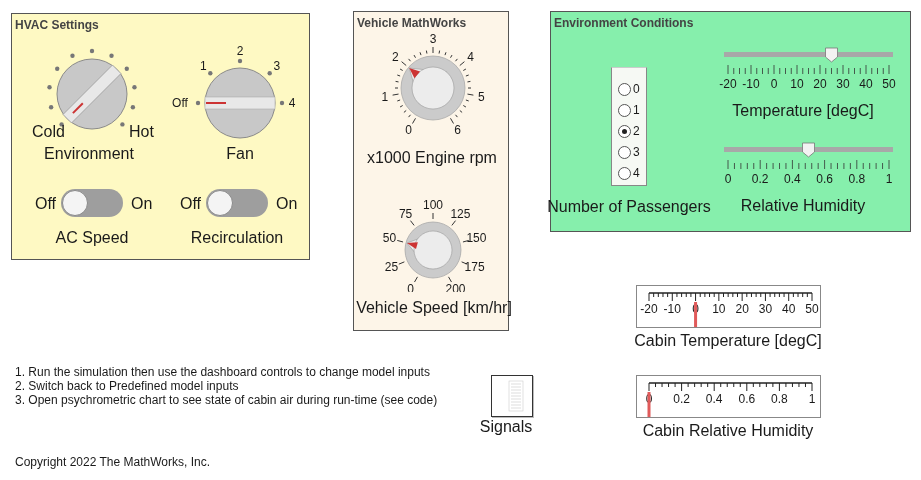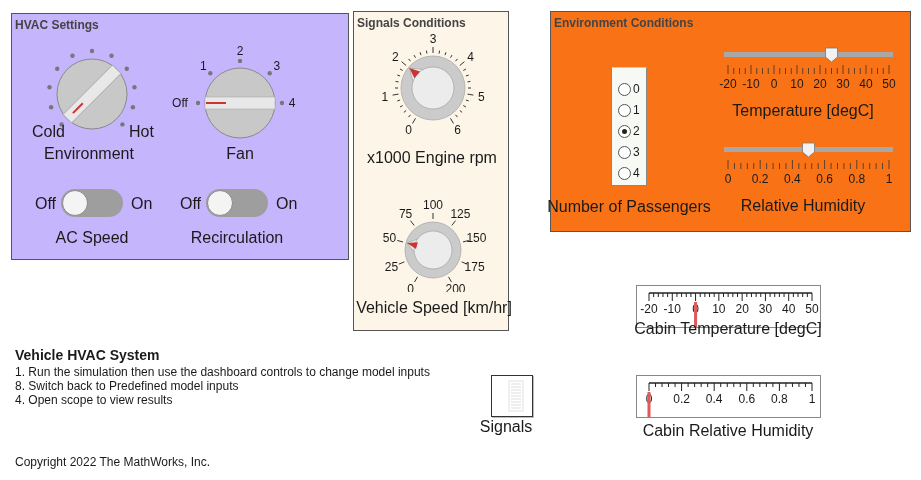--- a/index.html
+++ b/index.html
@@ -4,23 +4,23 @@
 <style>
   html, body { margin: 0; padding: 0; }
   body {
     width: 921px; height: 480px; position: relative; overflow: hidden;
     background: #ffffff;
     font-family: "Liberation Sans", sans-serif;
     color: #1a1a1a;
   }
   .panel { position: absolute; border: 1px solid #555; box-sizing: border-box; }
   .panel-title { position: absolute; left: 3px; top: 4px; font-size: 12px; font-weight: bold; color: #444; }
-  #hvac { left: 11px; top: 13px; width: 338px; height: 247px; background: #c4b5fd; }
+  #hvac { left: 11px; top: 13px; width: 299px; height: 247px; background: #fef9c3; }
   #vehicle { left: 353px; top: 11px; width: 156px; height: 320px; background: #fdf5e8; }
-  #env { left: 550px; top: 11px; width: 361px; height: 221px; background: #f97316; }
+  #env { left: 550px; top: 11px; width: 361px; height: 221px; background: #86efac; }
   .abs { position: absolute; }
   .lbl { position: absolute; font-size: 16px; color: #1a1a1a; white-space: nowrap; }
   .center { transform: translateX(-50%); }
   svg text { font-family: "Liberation Sans", sans-serif; }
   .toggle { position: absolute; width: 62px; height: 28px; border-radius: 14px; background: #9e9e9e; cursor: pointer; }
   .toggle .knob { position: absolute; left: 1px; top: 1px; width: 26px; height: 26px; border-radius: 50%; background: #f4f4f4; border: 1px solid #8a8a8a; box-sizing: border-box; }
   .radio-box { position: absolute; left: 60px; top: 55px; width: 36px; height: 119px; border: 1px solid #888; border-top-color: #ccc; background: #f6f9f4; box-sizing: border-box; }
   .radio-row { position: absolute; left: 6px; height: 18px; display: flex; align-items: center; cursor: pointer; }
   .radio { width: 13px; height: 13px; border-radius: 50%; border: 1px solid #555; background: #fff; box-sizing: border-box; position: relative; }
   .radio.checked::after { content: ""; position: absolute; left: 3px; top: 3px; width: 5px; height: 5px; border-radius: 50%; background: #222; }
@@ -96,21 +96,21 @@
 
   <div class="lbl" style="left:168px;top:181px">Off</div>
   <div class="toggle" style="left:194px;top:175px">
       <div class="knob"></div>
     </div>
   <div class="lbl" style="left:264px;top:181px">On</div>
   <div class="lbl center" style="left:225px;top:215px">Recirculation</div>
 </div>
 
 <div class="panel" id="vehicle">
-  <div class="panel-title">Signals Conditions</div>
+  <div class="panel-title">Vehicle MathWorks</div>
   <svg class="abs" style="left:10px;top:20px" width="136" height="110" id="rpm-svg">
       <line x1="51.499999999999986" y1="86.31088913245534" x2="48.499999999999986" y2="91.50704155516198" stroke="#333" stroke-width="1"></line>
       <line x1="46.50243366097112" y1="82.81155550916422" x2="44.5740708319115" y2="85.10968883852115" stroke="#333" stroke-width="1"></line>
       <line x1="42.18844449083577" y1="78.49756633902888" x2="39.890311161478834" y2="80.42592916808849" stroke="#333" stroke-width="1"></line>
       <line x1="38.68911086754465" y1="73.5" x2="36.09103465619133" y2="75" stroke="#333" stroke-width="1"></line>
       <line x1="36.11075827249321" y1="67.9707050163984" x2="33.29168041013548" y2="68.9967654463754" stroke="#333" stroke-width="1"></line>
       <line x1="34.531728644572716" y1="62.07768621834256" x2="28.62288212649947" y2="63.11957528434415" stroke="#333" stroke-width="1"></line>
       <line x1="34" y1="55.99999999999999" x2="31" y2="55.99999999999999" stroke="#333" stroke-width="1"></line>
       <line x1="34.531728644572716" y1="49.92231378165744" x2="31.577305385536093" y2="49.40136924865665" stroke="#333" stroke-width="1"></line>
       <line x1="36.11075827249321" y1="44.02929498360159" x2="33.291680410135484" y2="43.00323455362458" stroke="#333" stroke-width="1"></line>
@@ -327,21 +327,21 @@
       <text x="35.285714285714285" y="27" font-size="12" text-anchor="middle" fill="#1a1a1a">-10</text>
       <text x="58.57142857142857" y="27" font-size="12" text-anchor="middle" fill="#1a1a1a">0</text>
       <text x="81.85714285714286" y="27" font-size="12" text-anchor="middle" fill="#1a1a1a">10</text>
       <text x="105.14285714285714" y="27" font-size="12" text-anchor="middle" fill="#1a1a1a">20</text>
       <text x="128.42857142857144" y="27" font-size="12" text-anchor="middle" fill="#1a1a1a">30</text>
       <text x="151.71428571428572" y="27" font-size="12" text-anchor="middle" fill="#1a1a1a">40</text>
       <text x="175" y="27" font-size="12" text-anchor="middle" fill="#1a1a1a">50</text>
       <rect x="57.07142857142857" y="16" width="3" height="25" fill="#e05a5a"></rect>
     </svg>
 </div>
-<div class="lbl center" style="left:728px;top:320px">Cabin Temperature [degC]</div>
+<div class="lbl center" style="left:728px;top:332px">Cabin Temperature [degC]</div>
 
 <div class="gauge-box" style="left:636px;top:375px;width:185px;height:43px">
   <svg width="183" height="41" id="cabin-hum-svg">
       <line x1="12" y1="7" x2="175" y2="7" stroke="#222" stroke-width="1.5"></line>
       <line x1="12" y1="7" x2="12" y2="15" stroke="#222" stroke-width="1"></line>
       <line x1="18.52" y1="7" x2="18.52" y2="11" stroke="#222" stroke-width="1"></line>
       <line x1="25.04" y1="7" x2="25.04" y2="11" stroke="#222" stroke-width="1"></line>
       <line x1="31.56" y1="7" x2="31.56" y2="11" stroke="#222" stroke-width="1"></line>
       <line x1="38.08" y1="7" x2="38.08" y2="11" stroke="#222" stroke-width="1"></line>
       <line x1="44.6" y1="7" x2="44.6" y2="15" stroke="#222" stroke-width="1"></line>
@@ -388,20 +388,19 @@
         <line x1="19" y1="23" x2="29" y2="23"></line>
       <line x1="19" y1="26" x2="29" y2="26"></line>
         <line x1="19" y1="29" x2="29" y2="29"></line>
       <line x1="19" y1="32" x2="29" y2="32"></line>
     </g>
   </svg>
 </div>
 <div class="lbl center" style="left:506px;top:418px">Signals</div>
 
 <div id="title-block">
-  <h1>Vehicle HVAC System</h1>
-  <div style="margin-top:2px">
+  <div style="margin-top:18px">
     <div class="step">1. Run the simulation then use the dashboard controls to change model inputs</div>
-    <div class="step">8. Switch back to Predefined model inputs</div>
-    <div class="step">4. Open scope to view results</div>
+    <div class="step">2. Switch back to Predefined model inputs</div>
+    <div class="step">3. Open psychrometric chart to see state of cabin air during run-time (see code)</div>
   </div>
 </div>
 <div id="copyright">Copyright 2022 The MathWorks, Inc.</div>
 
 </body></html>

